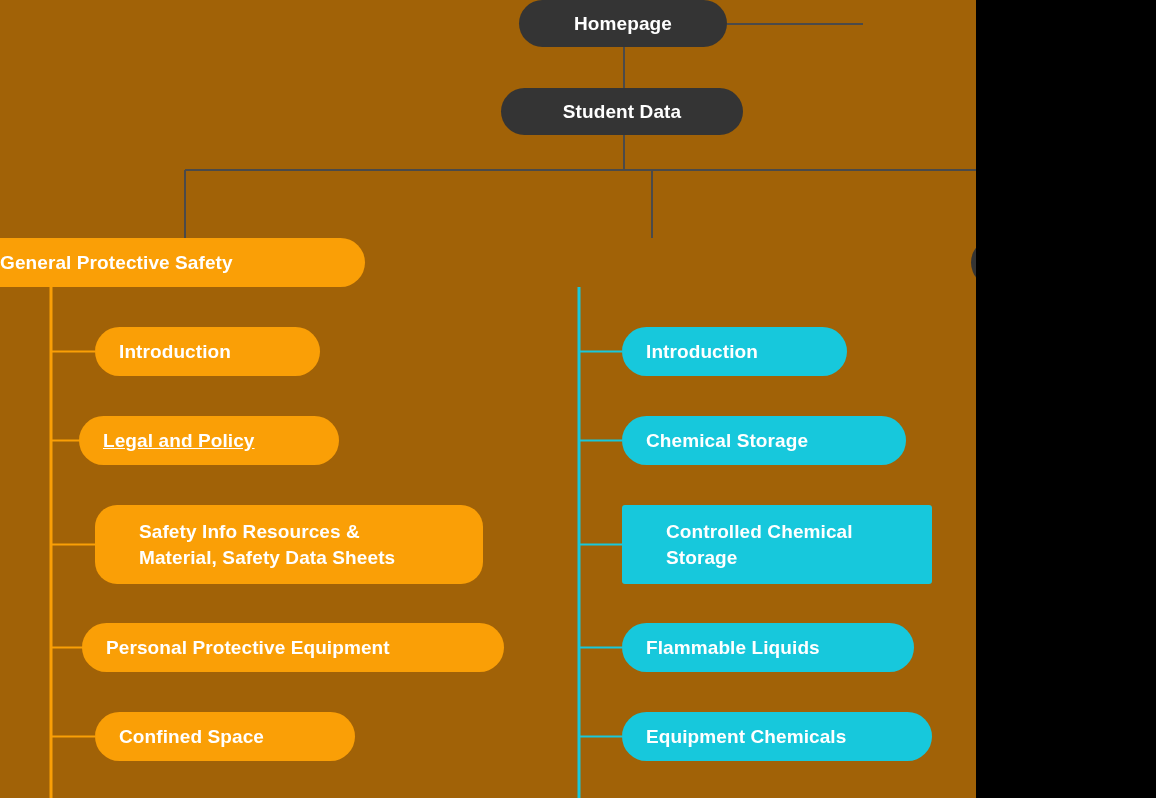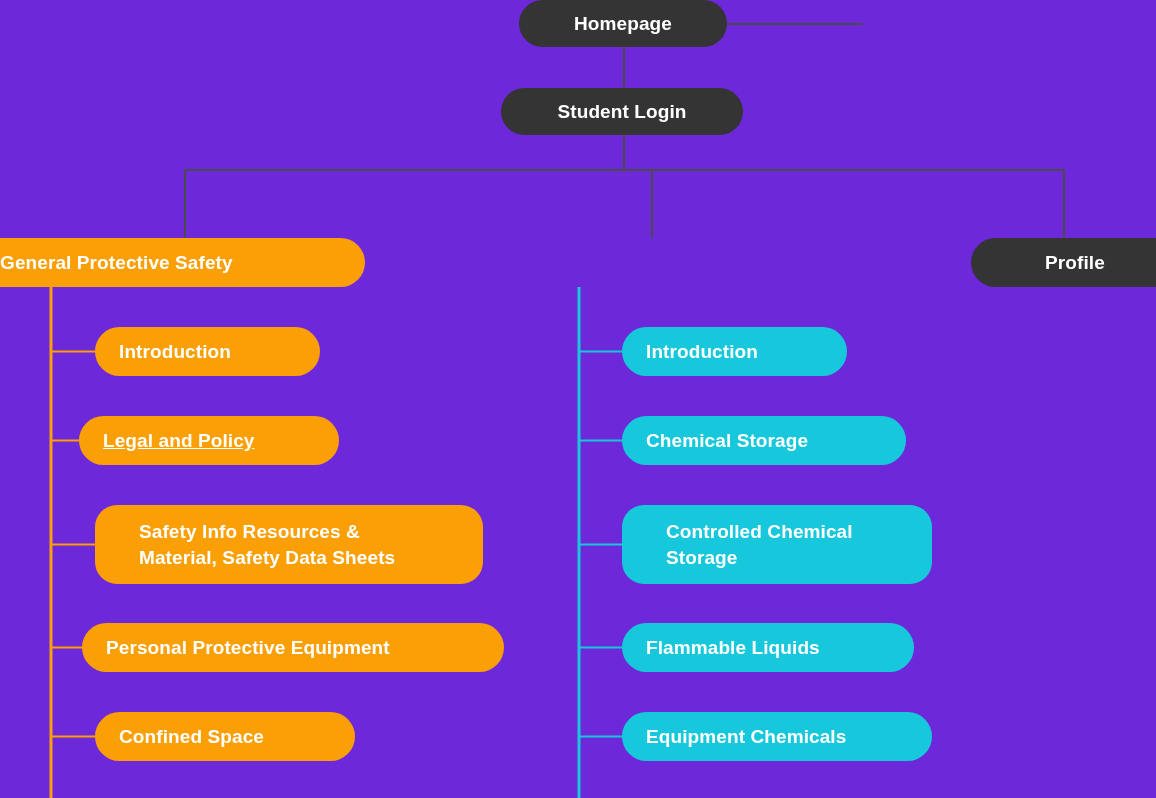--- a/index.html
+++ b/index.html
@@ -6,23 +6,23 @@
   html, body {
     margin: 0;
     padding: 0;
     background: #000000;
   }
   body {
     font-family: "Liberation Sans", sans-serif;
   }
   #stage {
     position: relative;
-    width: 1156px;
+    width: 976px;
     height: 798px;
-    background: #6d28d9;
+    background: #a16207;
     overflow: hidden;
   }
   #edges {
     position: absolute;
     left: 0;
     top: 0;
     width: 1156px;
     height: 798px;
     pointer-events: none;
   }
@@ -92,40 +92,40 @@
       <line x1="579" y1="647.5" x2="622" y2="647.5" stroke="#17C8DC" stroke-width="2"></line>
       <line x1="579" y1="736.5" x2="622" y2="736.5" stroke="#17C8DC" stroke-width="2"></line>
     </svg>
 
   <div class="node dark" style="left: 519px; top: 0px; width: 208px; height: 47px; border-radius: 23.5px;">
     <span class="node-label">Homepage</span>
   </div>
 
 
   <div class="node dark" style="left: 501px; top: 88px; width: 242px; height: 47px; border-radius: 23.5px;">
-    <span class="node-label">Student Login</span>
+    <span class="node-label">Student Data</span>
   </div>
 
   <div class="node dark" style="left: 971px; top: 238px; width: 208px; height: 49px; border-radius: 24.5px 0px 0px 24.5px;">
     <span class="node-label">Profile</span>
   </div>
 
   <div class="node orange" style="left: -24px; top: 238px; width: 389px; height: 49px; border-radius: 0px 24.5px 24.5px 0px;">
     <span class="node-label">General Protective Safety</span>
   </div>
 
 
   <div id="children-layer">
       <div class="node orange" style="left: 95px; top: 327px; width: 225px; height: 49px; border-radius: 24.5px;"><span class="node-label">Introduction</span></div>
       <div class="node orange" style="left: 79px; top: 416px; width: 260px; height: 49px; border-radius: 24.5px; text-decoration: underline;"><span class="node-label">Legal and Policy</span></div>
       <div class="node orange multiline" style="left: 95px; top: 505px; width: 388px; height: 79px; border-radius: 22px;"><span class="node-label">Safety Info Resources &amp;
 Material, Safety Data Sheets</span></div>
       <div class="node orange" style="left: 82px; top: 623px; width: 422px; height: 49px; border-radius: 24.5px;"><span class="node-label">Personal Protective Equipment</span></div>
       <div class="node orange" style="left: 95px; top: 712px; width: 260px; height: 49px; border-radius: 24.5px;"><span class="node-label">Confined Space</span></div>
       <div class="node cyan" style="left: 622px; top: 327px; width: 225px; height: 49px; border-radius: 24.5px;"><span class="node-label">Introduction</span></div>
       <div class="node cyan" style="left: 622px; top: 416px; width: 284px; height: 49px; border-radius: 24.5px;"><span class="node-label">Chemical Storage</span></div>
-      <div class="node cyan multiline" style="left: 622px; top: 505px; width: 310px; height: 79px; border-radius: 22px;"><span class="node-label">Controlled Chemical
+      <div class="node cyan multiline" style="left: 622px; top: 505px; width: 310px; height: 79px; border-radius: 3px;"><span class="node-label">Controlled Chemical
 Storage</span></div>
       <div class="node cyan" style="left: 622px; top: 623px; width: 292px; height: 49px; border-radius: 24.5px; text-align: right;"><span class="node-label">Flammable Liquids</span></div>
       <div class="node cyan" style="left: 622px; top: 712px; width: 310px; height: 49px; border-radius: 24.5px;"><span class="node-label">Equipment Chemicals</span></div>
     </div>
 
 </div>
 
 </body></html>

